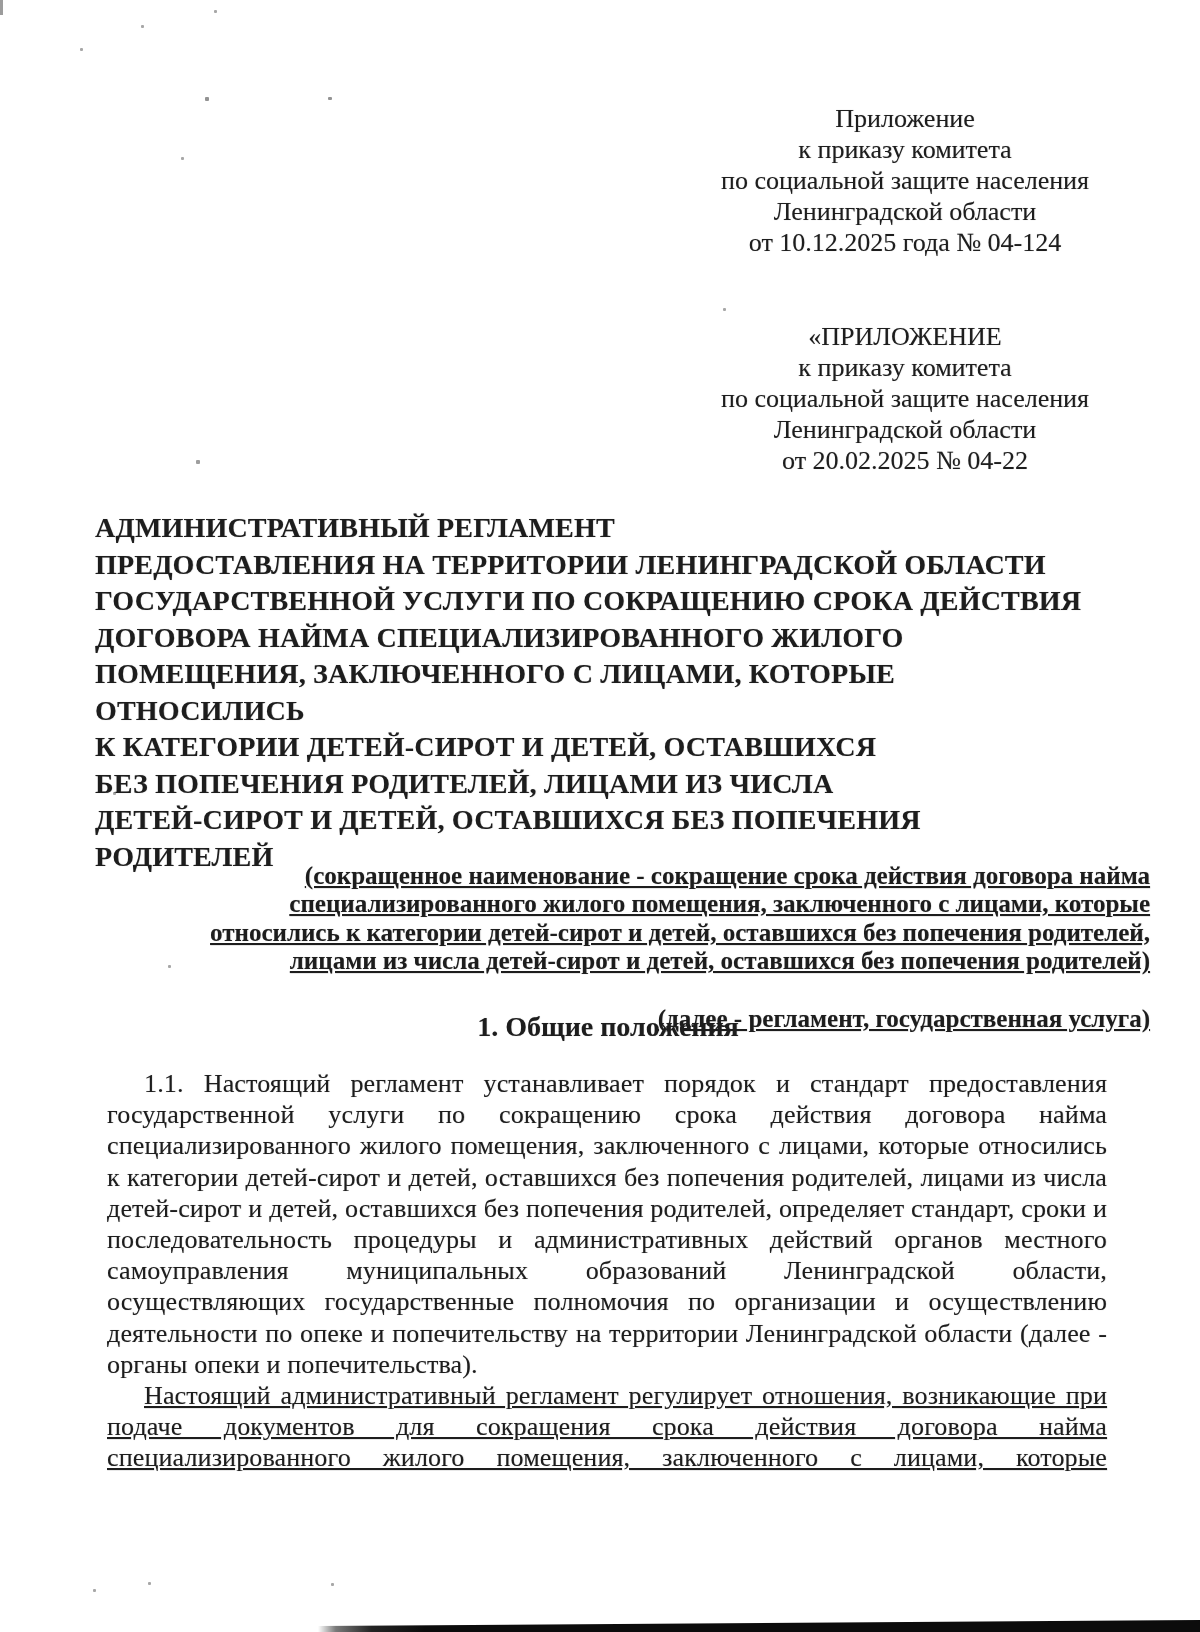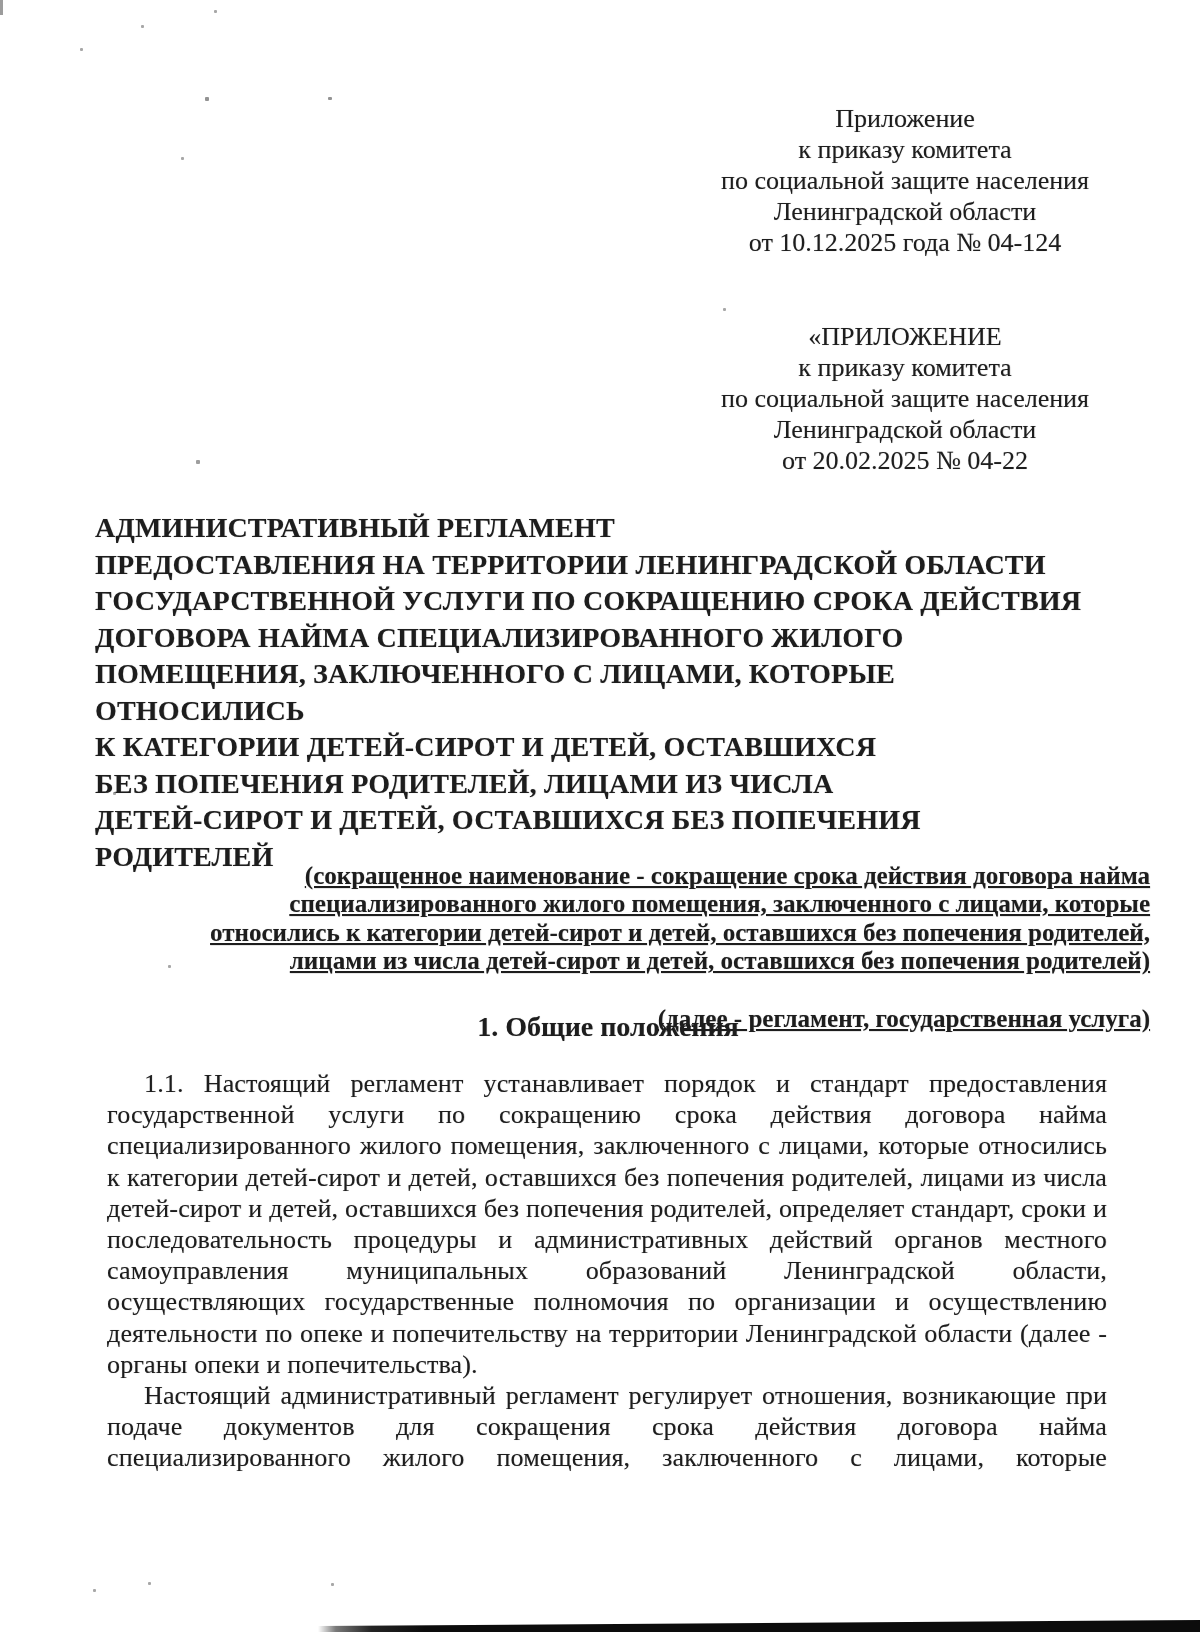--- a/index.html
+++ b/index.html
@@ -71,21 +71,21 @@
     position: absolute;
     left: 107px;
     top: 1068px;
     width: 1000px;
     font-size: 26px;
     line-height: 31.2px;
     text-align: justify;
     letter-spacing: 0.15px;
   }
   .body-text p { margin: 0; text-indent: 37px; }
-  .body-text p.cut { text-align-last: justify; }
+  .body-text p.cut { text-align-last: justify; text-decoration: underline; }
 
   .scan-bar {
     position: absolute;
     left: 318px;
     top: 1620px;
     width: 890px;
     height: 16px;
     background: linear-gradient(to right,
       rgba(12,12,12,0) 0%,
       rgba(12,12,12,0.55) 2%,

